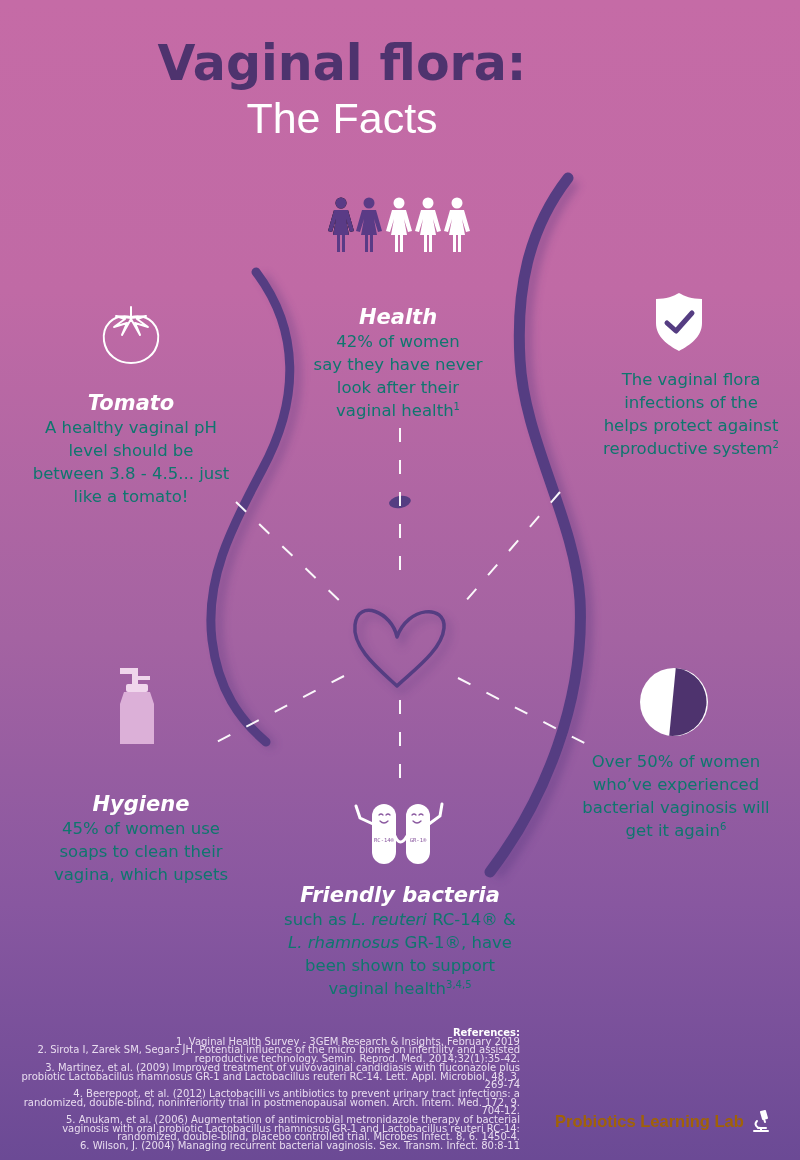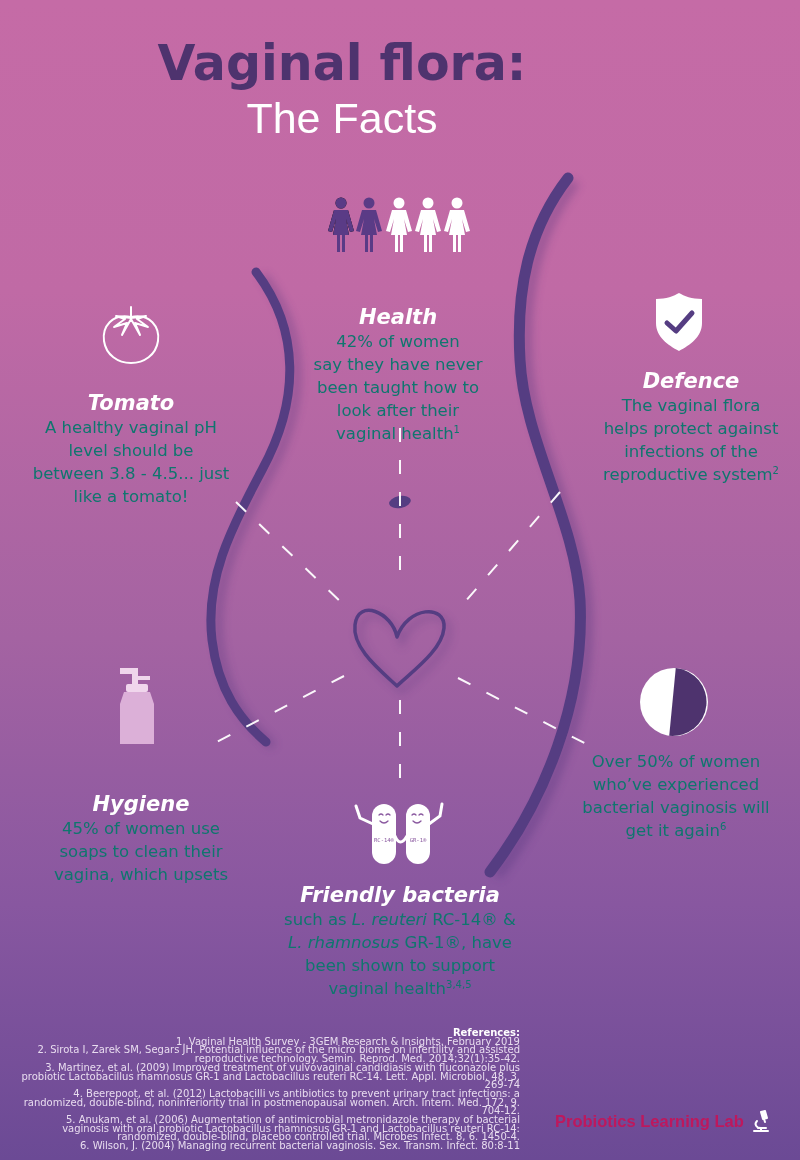--- a/index.html
+++ b/index.html
@@ -54,21 +54,21 @@
     font-size: 10px; line-height: 8.7px;
     color: #e8dcef;
     text-align: right;
   }
   .refs .refs-head { font-weight: bold; color: #ffffff; }
 
   .brand {
     position: absolute; left: 555px; top: 1110px;
     display: flex; align-items: center; gap: 8px;
     font-family: "Liberation Sans", sans-serif;
-    font-weight: bold; font-size: 16.5px; color: #be185d;
+    font-weight: bold; font-size: 16.5px; color: #a16207;
   }
 </style>
 </head>
 <body>
 
 <svg class="bg" viewBox="0 0 800 1160">
   <defs>
     <filter id="soft" x="-50%" y="-50%" width="200%" height="200%">
       <feGaussianBlur stdDeviation="5"></feGaussianBlur>
     </filter>
@@ -119,21 +119,20 @@
       <use href="#woman" x="58"></use>
       <use href="#woman" x="87"></use>
       <use href="#woman" x="116"></use>
     </g>
 </svg>
 <div class="fact" style="left:288px; top:272px; width:220px;margin-top:32px;">
   <div class="fact-title">Health</div>
   <div class="fact-body">
     <div>42% of women</div>
     <div>say they have never</div>
-    <div>been taught how to</div>
     <div>look after their</div>
     <div><span>vaginal health</span><sup>1</sup></div>
   </div>
 </div>
 
 <svg class="icon" style="left:100px; top:305px;" width="62" height="60" viewBox="0 0 62 60">
   <g fill="none" stroke="#ffffff" stroke-width="2" stroke-linecap="round" stroke-linejoin="round">
     <path d="M31 12 C 12 8, 2 22, 4 36 C 6 50, 18 58, 31 58 C 44 58, 56 50, 58 36 C 60 22, 50 8, 31 12 Z"></path>
     <path d="M31 2 V 14"></path>
     <path d="M31 14 L 22 30 L 27 18 L 14 22 L 25 14 L 16 11 L 31 13 L 46 11 L 37 14 L 48 22 L 35 18 L 40 30 L 31 14"></path>
@@ -147,25 +146,24 @@
     <div>between 3.8 - 4.5... just</div>
     <div>like a tomato!</div>
   </div>
 </div>
 
 <svg class="icon" style="left:652px; top:293px;" width="54" height="58" viewBox="0 0 54 58">
   <path d="M4 6 C 14 6, 22 3, 27 0 C 32 3, 40 6, 50 6 V 30 C 50 44, 38 52, 27 58 C 16 52, 4 44, 4 30 Z" fill="#ffffff"></path>
   <path d="M15 30 L 24 38 L 40 20" fill="none" stroke="#553d82" stroke-width="5" stroke-linecap="round" stroke-linejoin="round"></path>
 </svg>
 <div class="fact" style="left:585px; top:368px; width:212px;">
-  <div class="fact-title">Defence</div>
   <div class="fact-body">
     <div>The vaginal flora</div>
+    <div>infections of the</div>
     <div>helps protect against</div>
-    <div>infections of the</div>
     <div><span>reproductive system</span><sup>2</sup></div>
   </div>
 </div>
 
 <svg class="icon" style="left:116px; top:668px;" width="42" height="76" viewBox="0 0 42 76">
   <path d="M4 0 H22 V8 H34 V12 H22 V16 H16 V6 H4 Z" fill="#f0d6ec"></path>
   <rect x="10" y="16" width="22" height="8" rx="2" fill="#f0d6ec"></rect>
   <path d="M8 24 H34 L38 36 V76 H4 V36 Z" fill="#dcb0d8"></path>
 </svg>
 <div class="fact" style="left:30px; top:760px; width:222px;margin-top:31px;">

